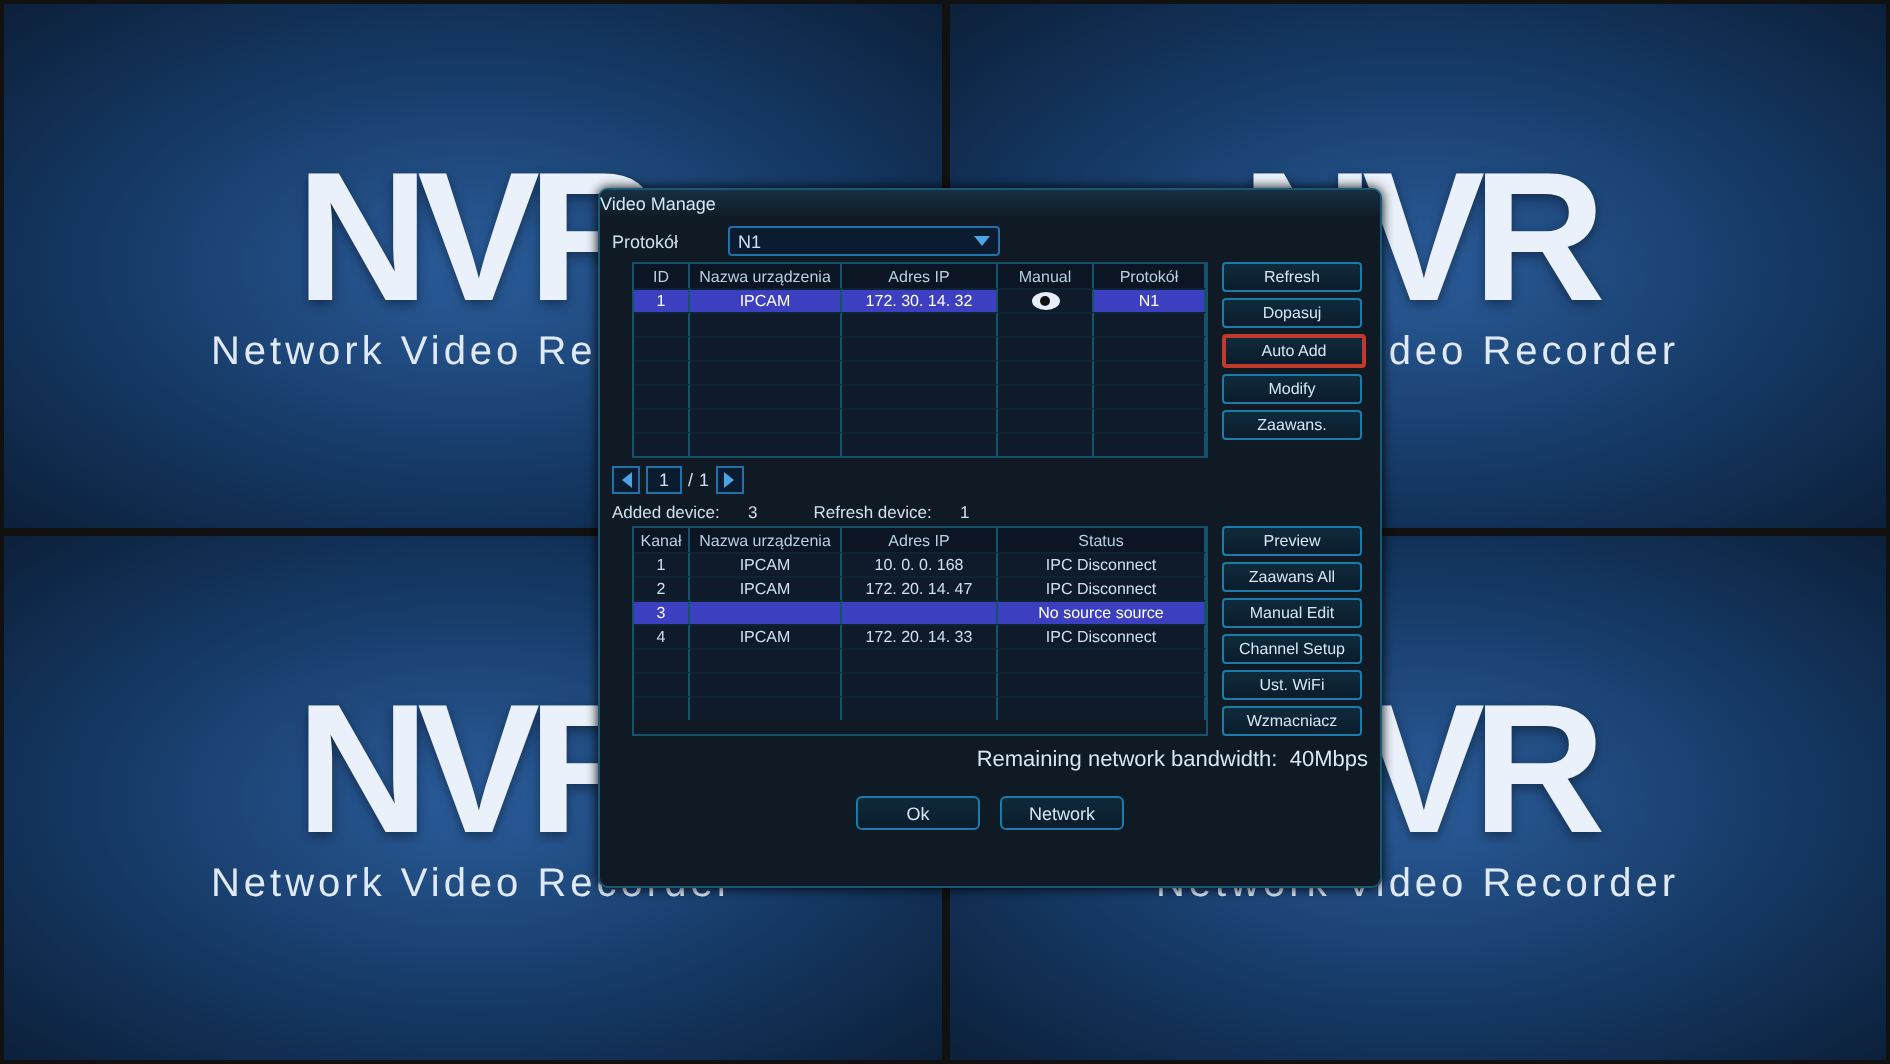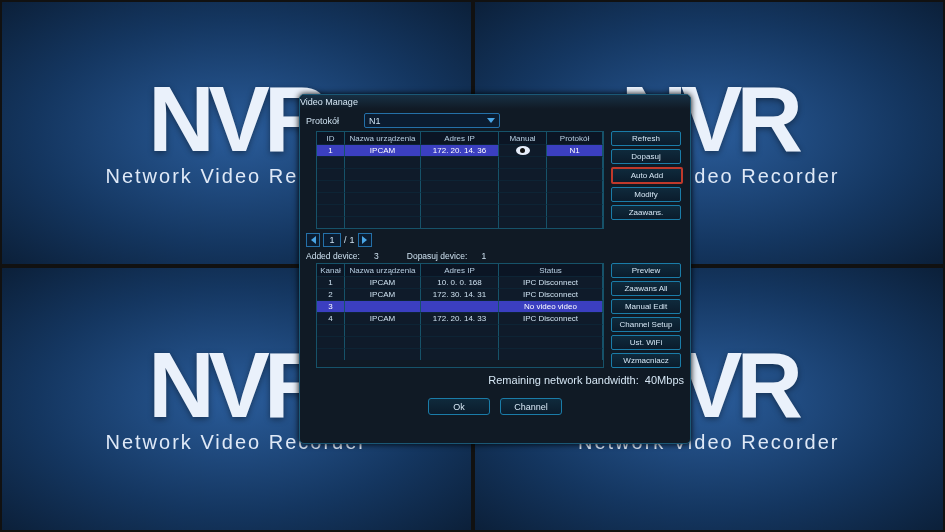--- a/index.html
+++ b/index.html
@@ -79,21 +79,21 @@
           <div class="table-row upper-cols">
             <div class="th">ID</div>
             <div class="th">Nazwa urządzenia</div>
             <div class="th">Adres IP</div>
             <div class="th">Manual</div>
             <div class="th">Protokół</div>
           </div>
           <div class="table-row upper-cols">
             <div class="td sel">1</div>
             <div class="td sel">IPCAM</div>
-            <div class="td sel">172. 20. 14. 36</div>
+            <div class="td sel">172. 30. 14. 32</div>
             <div class="td" style="background: rgb(15, 27, 42);">
               <span class="eye"></span>
             </div>
             <div class="td sel">N1</div>
           </div>
           <div class="table-row upper-cols table-empty">
             <div class="td"></div>
             <div class="td"></div>
             <div class="td"></div>
             <div class="td"></div>
@@ -151,48 +151,48 @@
       <div class="pg-cur">1</div>
       <span>/</span>
       <span>1</span>
       <div class="pg-btn">
           <span class="chev-r"></span>
         </div>
     </div>
 
     <div class="counts">
       <span><span>Added device:</span>&nbsp;&nbsp;&nbsp;&nbsp;&nbsp;&nbsp;<span>3</span></span>
-      <span><span>Dopasuj device:</span>&nbsp;&nbsp;&nbsp;&nbsp;&nbsp;&nbsp;<span>1</span></span>
+      <span><span>Refresh device:</span>&nbsp;&nbsp;&nbsp;&nbsp;&nbsp;&nbsp;<span>1</span></span>
     </div>
 
     <div class="group" style="margin-top:2px;">
       <div class="table" id="lower-table">
           <div class="table-row lower-cols">
             <div class="th">Kanał</div>
             <div class="th">Nazwa urządzenia</div>
             <div class="th">Adres IP</div>
             <div class="th">Status</div>
           </div>
           <div class="table-row lower-cols">
             <div class="td">1</div>
             <div class="td">IPCAM</div>
             <div class="td">10. 0. 0. 168</div>
             <div class="td">IPC Disconnect</div>
           </div>
           <div class="table-row lower-cols">
             <div class="td">2</div>
             <div class="td">IPCAM</div>
-            <div class="td">172. 30. 14. 31</div>
+            <div class="td">172. 20. 14. 47</div>
             <div class="td">IPC Disconnect</div>
           </div>
           <div class="table-row lower-cols">
             <div class="td sel">3</div>
             <div class="td sel"></div>
             <div class="td sel"></div>
-            <div class="td sel">No video video</div>
+            <div class="td sel">No source source</div>
           </div>
           <div class="table-row lower-cols">
             <div class="td">4</div>
             <div class="td">IPCAM</div>
             <div class="td">172. 20. 14. 33</div>
             <div class="td">IPC Disconnect</div>
           </div>
           <div class="table-row lower-cols table-empty">
             <div class="td"></div>
             <div class="td"></div>
@@ -222,17 +222,17 @@
         </div>
     </div>
 
     <div class="bw">
       <span>Remaining network bandwidth:</span>
       &nbsp;<span>40Mbps</span>
     </div>
 
     <div class="footer">
       <div class="ft-btn">Ok</div>
-      <div class="ft-btn">Channel</div>
+      <div class="ft-btn">Network</div>
     </div>
 
   </div>
 </div>
 
 </body></html>

